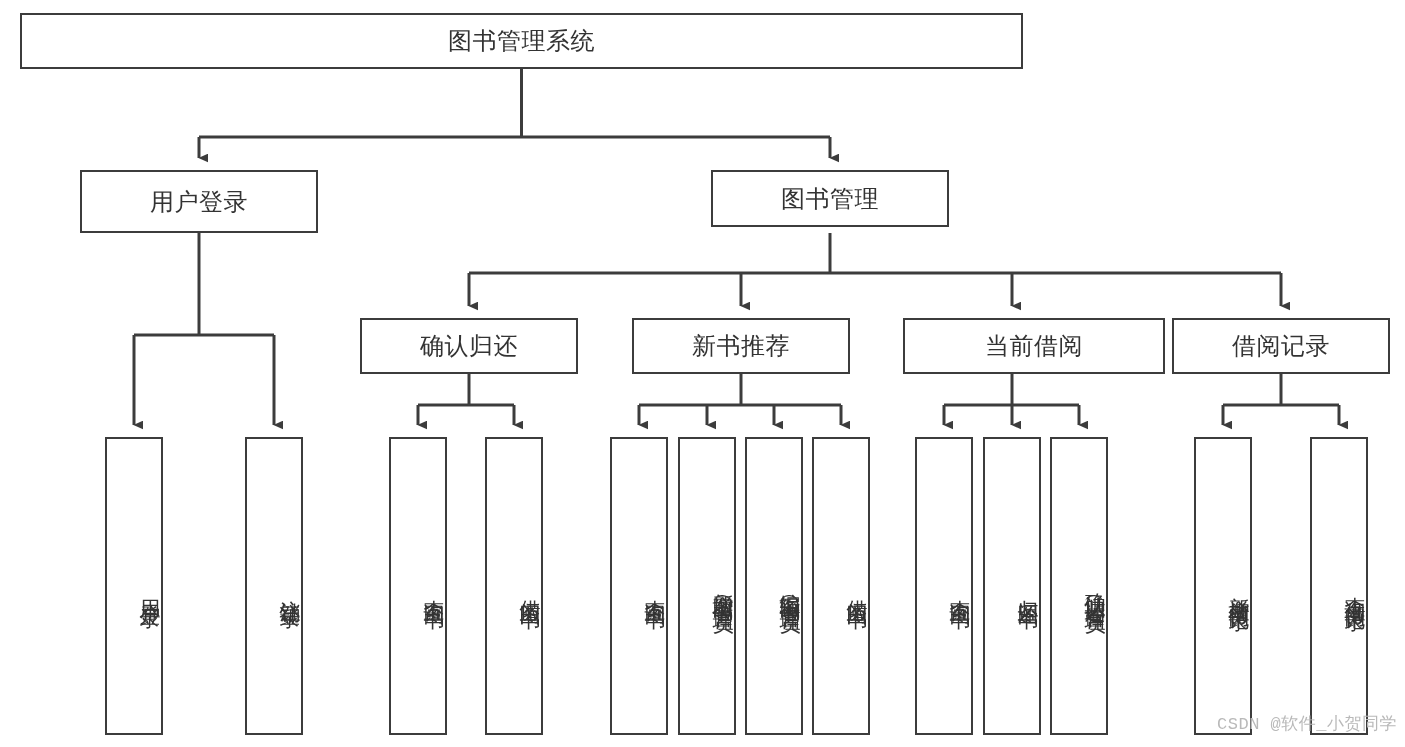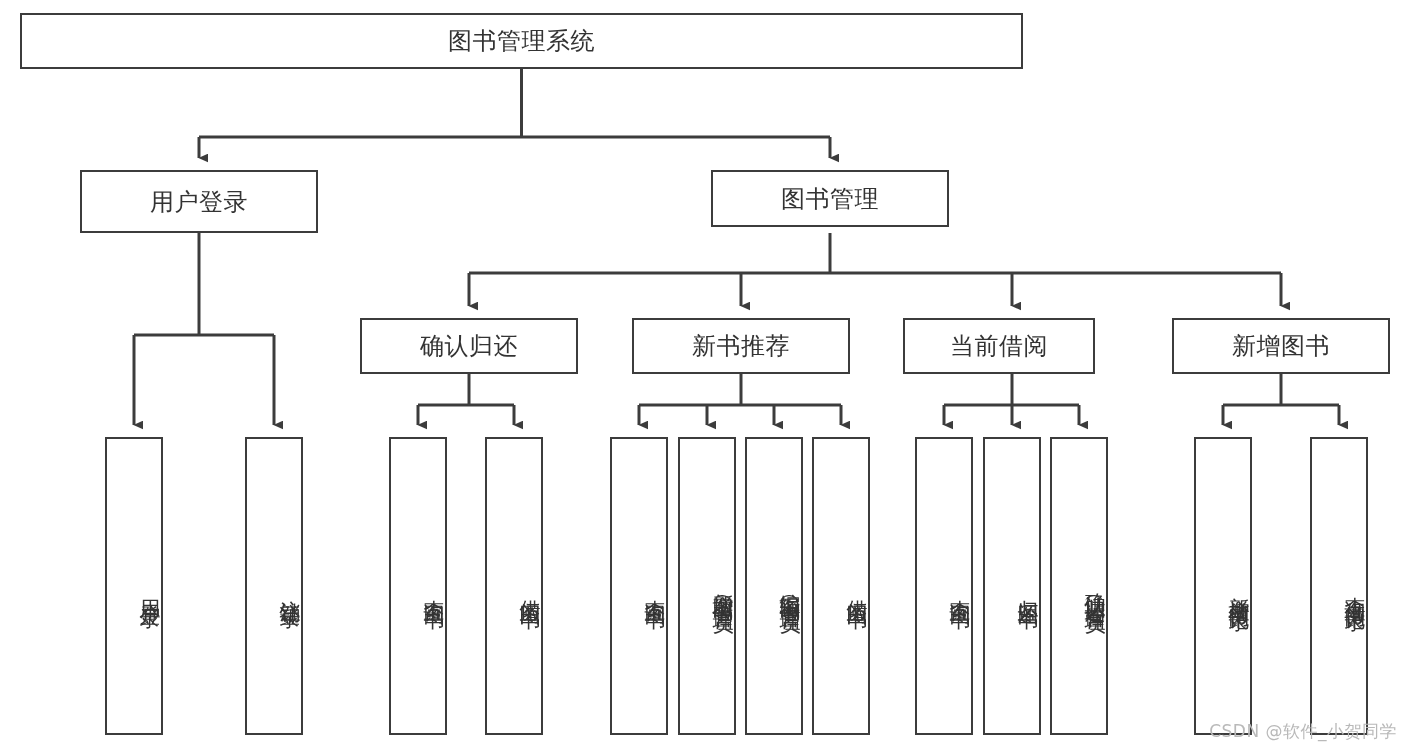--- a/index.html
+++ b/index.html
@@ -49,25 +49,26 @@
     justify-content: center;
     line-height: 1.05;
   }
   .node-label {
     display: block;
     white-space: nowrap;
   }
   .watermark {
     position: absolute;
     right: 8px;
-    bottom: 4px;
+    bottom: 12px;
     font-size: 17px;
     color: #b9b9b9;
     white-space: nowrap;
     letter-spacing: 0.5px;
+    font-family: Liberation Mono, monospace;
   }
 </style>
 </head>
 <body>
 
 <div id="canvas">
 
   <svg class="wires" viewBox="0 0 1405 747" xmlns="http://www.w3.org/2000/svg">
     <defs>
       <marker id="arrowhead" markerWidth="9" markerHeight="10" refX="4.5" refY="9.4" orient="auto" markerUnits="userSpaceOnUse">
@@ -129,25 +130,25 @@
   <div class="node horiz" style="left:711px;top:170px;width:238px;height:57px;">
     <span class="node-label">图书管理</span>
   </div>
 
   <div class="node horiz" style="left:360px;top:318px;width:218px;height:56px;">
     <span class="node-label">确认归还</span>
   </div>
   <div class="node horiz" style="left:632px;top:318px;width:218px;height:56px;">
     <span class="node-label">新书推荐</span>
   </div>
-  <div class="node horiz" style="left:903px;top:318px;width:192px;height:56px;">
+  <div class="node horiz" style="left:903px;top:318px;width:262px;height:56px;">
     <span class="node-label">当前借阅</span>
   </div>
   <div class="node horiz" style="left:1172px;top:318px;width:218px;height:56px;">
-    <span class="node-label">新增图书</span>
+    <span class="node-label">借阅记录</span>
   </div>
 
   <div class="node vert" style="left:105px;top:437px;width:58px;height:298px;">
     <span class="node-label">用户登录</span>
   </div>
   <div class="node vert" style="left:245px;top:437px;width:58px;height:298px;">
     <span class="node-label">注销登录</span>
   </div>
 
   <div class="node vert" style="left:389px;top:437px;width:58px;height:298px;">

